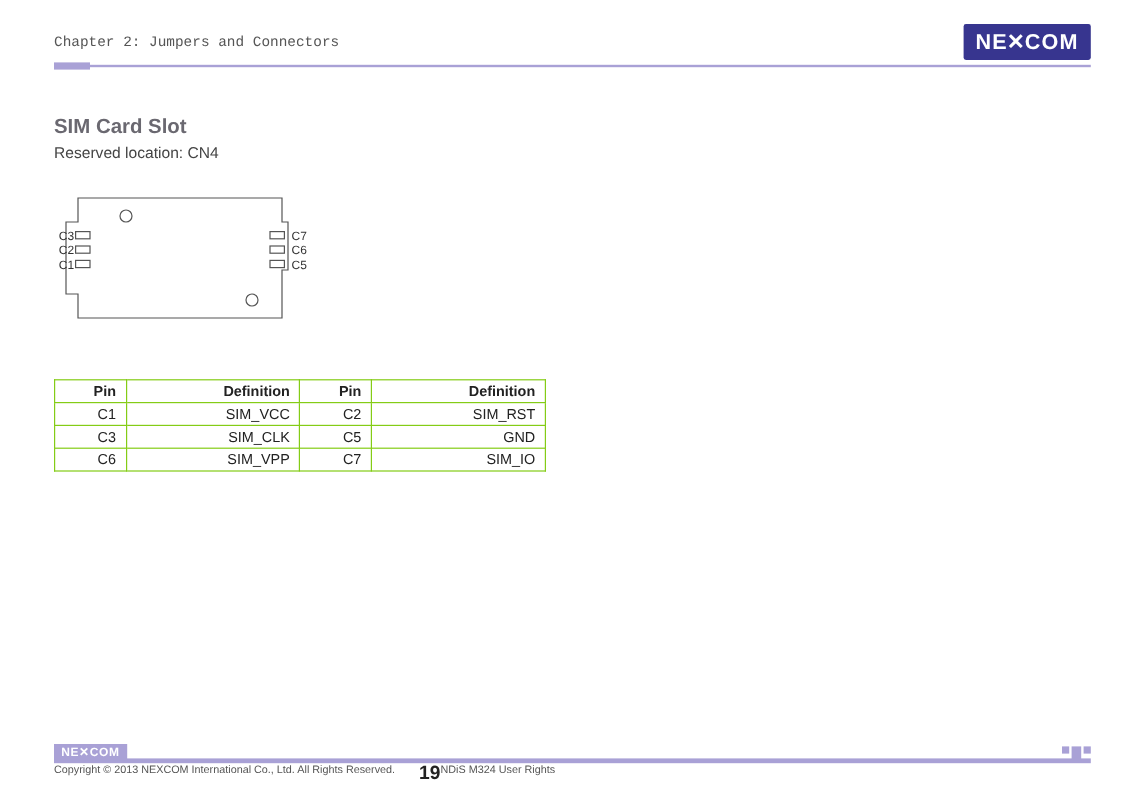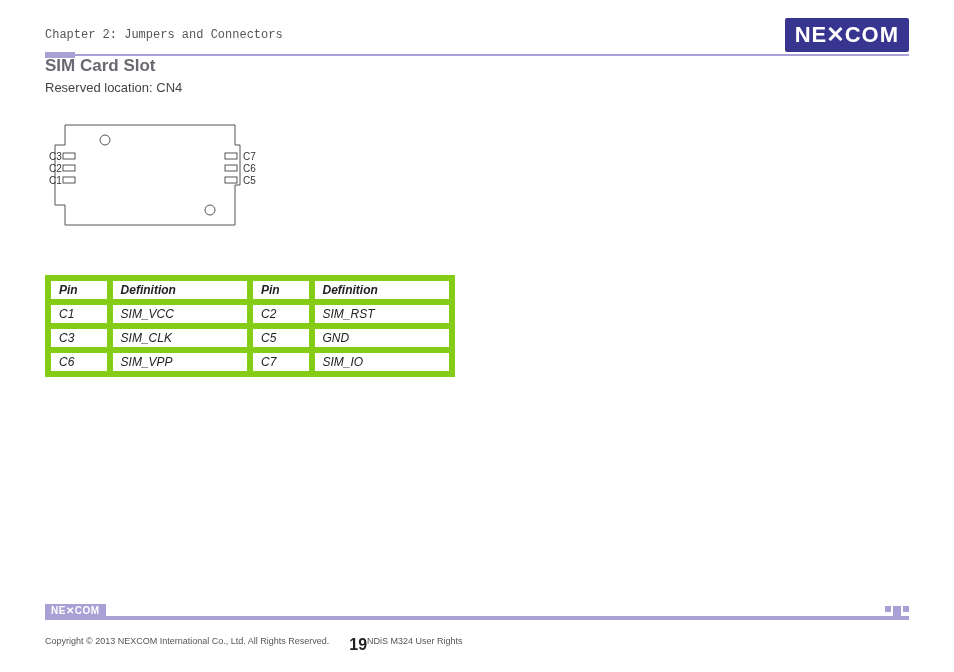--- a/index.html
+++ b/index.html
@@ -26,21 +26,21 @@
   }
   .chapter-title {
     font-size: 12px;
     color: #555;
     font-family: Liberation Mono, monospace;
   }
   .logo {
     background: #37358f;
     color: #fff;
     font-weight: bold;
-    font-size: 22px;
+    font-size: 18px;
     padding: 4px 10px;
     border-radius: 2px;
     display: inline-flex;
     align-items: center;
     letter-spacing: 1px;
   }
   .logo .x {
     color: #fff;
     position: relative;
     margin: 0 -1px;
@@ -54,20 +54,21 @@
   .header-line::before {
     content: "";
     position: absolute;
     left: 0;
     top: -2px;
     width: 30px;
     height: 6px;
     background: #a9a1d6;
   }
   .content {
+    margin-top: 40px;
   }
   .section-title {
     font-size: 17px;
     font-weight: bold;
     color: #6a6870;
     margin-bottom: 4px;
   }
   .connector-loc {
     font-size: 13px;
     color: #444;
@@ -75,41 +76,40 @@
   }
   .diagram-wrap {
     margin-bottom: 36px;
   }
   .pin-table {
     border-collapse: collapse;
     font-size: 12px;
     width: 410px;
   }
   .pin-table th, .pin-table td {
-    border: 6px solid #84cc16;
+    border: 1px solid #84cc16;
     padding: 2px 8px;
-    text-align: left;
-    font-style: italic;
+    text-align: right;
   }
   .pin-table th {
     font-weight: bold;
   }
   .pin-table .pin-col { width: 50px; }
   .pin-table .def-col { width: 150px; }
   .footer {
     position: absolute;
     left: 45px;
     right: 45px;
     bottom: 18px;
   }
   .footer-line {
     height: 4px;
     background: #a9a1d6;
     position: relative;
-    margin-bottom: 16px;
+    margin-bottom: 0;
   }
   .footer-logo {
     background: #a9a1d6;
     color: #fff;
     font-size: 10px;
     font-weight: bold;
     padding: 1px 6px;
     position: absolute;
     top: -12px;
     left: 0;

